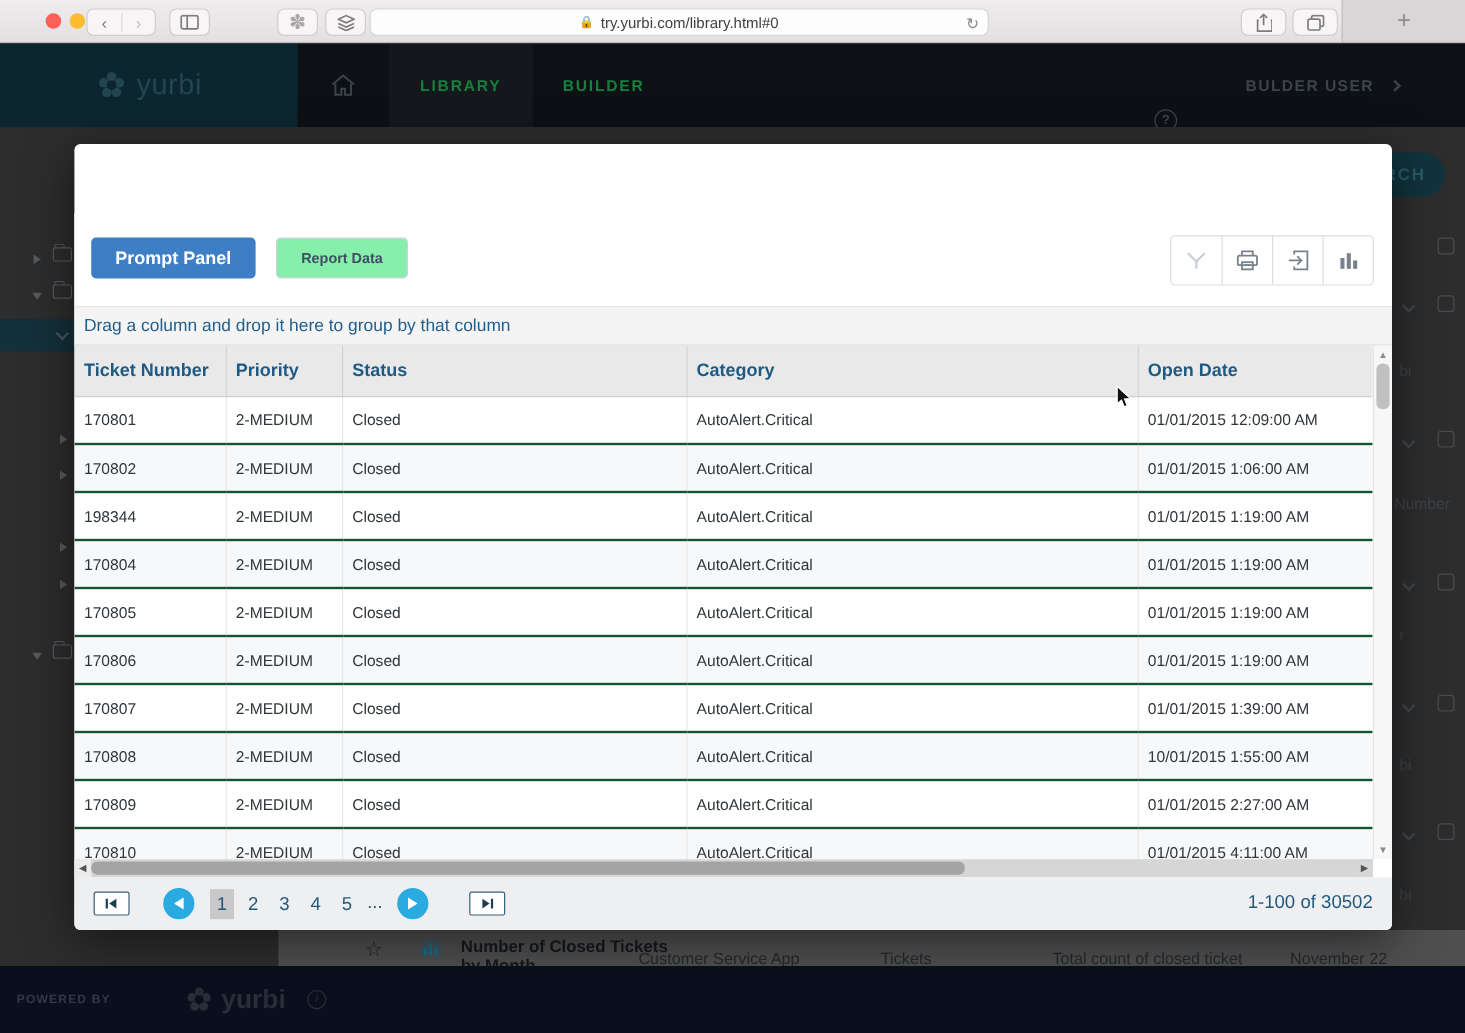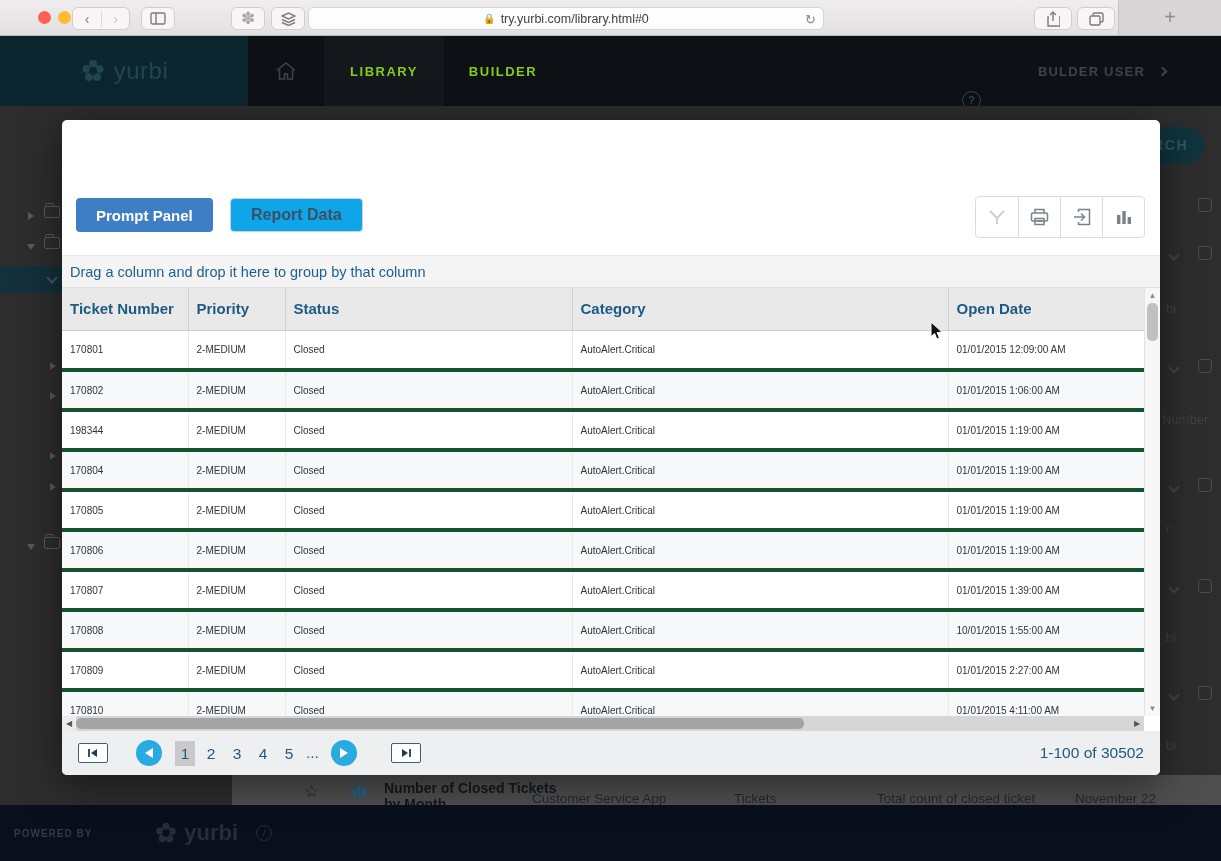--- a/index.html
+++ b/index.html
@@ -29,21 +29,21 @@
             border-left:1px solid #c2c0c1; display:flex; align-items:center; justify-content:center;
             color:#8d8b8c; font-size:20px; }
   svg.cicon { stroke:#7e7c7d; fill:none; stroke-width:1.4; }
 
   
   .app-header { position:absolute; left:0; top:36px; width:1221px; height:70px; background:#0d1116; }
   .brand-block { position:absolute; left:0; top:0; width:248px; height:70px; background:#0c2630;
                  display:flex; align-items:center; justify-content:center; gap:8px; color:#22454f; }
   .brand-word { font-size:24px; letter-spacing:.5px; }
   .nav-tab { position:absolute; top:0; height:70px; display:flex; align-items:center; justify-content:center;
-             color:#84cc16; font-size:13px; font-weight:bold; letter-spacing:1.5px; }
+             color:#15803d; font-size:13px; font-weight:bold; letter-spacing:1.5px; }
   .tab-home { left:248px; width:76px; }
   .tab-library { left:324px; width:120px; background:#14171c; }
   .tab-builder { left:444px; width:118px; }
   .help-circle { position:absolute; left:962px; top:55px; width:19px; height:19px; border:1.5px solid #3c434a;
                  border-radius:50%; color:#3c434a; font-size:11px; font-weight:bold; text-align:center; line-height:17px; }
   .user-menu { position:absolute; right:55px; top:0; height:70px; display:flex; align-items:center; gap:14px;
                color:#3c434a; font-size:13px; font-weight:bold; letter-spacing:1.2px; }
   .chev-right { width:7px; height:7px; border-right:2px solid #3c434a; border-top:2px solid #3c434a; transform:rotate(45deg); }
 
   
@@ -81,36 +81,36 @@
            box-shadow:0 8px 40px rgba(0,0,0,.5); z-index:20; }
   .modal-header { position:absolute; left:0; top:0; width:100%; height:58px; background:#29abe2; border-radius:5px 5px 0 0;
                   display:flex; align-items:baseline; padding:19px 0 0 24px; gap:18px; color:#fff; }
   .modal-title { font-size:18.5px; }
   .modal-sub { font-size:13.5px; opacity:.95; }
   .close-btn { position:absolute; right:16px; top:16px; width:27px; height:27px; border:2.5px solid #fff; border-radius:50%;
                color:#fff; font-size:15px; font-weight:bold; text-align:center; line-height:23px; }
   .toolbar { position:absolute; left:0; top:58px; width:100%; height:77px; background:#fff; }
   .btn-prompt { position:absolute; left:14px; top:20px; height:34px; padding:0 20px; background:#3d7ec4; border:none;
                 border-radius:4px; color:#fff; font-size:15px; font-weight:bold; font-family:inherit; }
-  .btn-report { position:absolute; left:168px; top:20px; height:34px; padding:0 20px; background:#0ea5e9;
-                border:1px solid #ccd2d8; border-radius:4px; color:#3f4e63; font-size:16px; font-weight:bold; font-family:inherit; }
+  .btn-report { position:absolute; left:168px; top:20px; height:34px; padding:0 20px; background:#86efac;
+                border:1px solid #ccd2d8; border-radius:4px; color:#3f4e63; font-size:12px; font-weight:bold; font-family:inherit; }
   .icon-group { position:absolute; right:15px; top:18px; display:flex; border:1px solid #d9dde1; border-radius:4px; background:#fff; }
   .icon-btn { width:42px; height:40px; display:flex; align-items:center; justify-content:center; border-left:1px solid #d9dde1; }
   .icon-btn:first-child { border-left:none; }
   .group-bar { position:absolute; left:0; top:135px; width:100%; height:33px; background:#f4f4f4;
                border-top:1px solid #e6e6e6; border-bottom:1px solid #dedede; color:#1f5e8d; font-size:14.5px;
                display:flex; align-items:center; padding-left:8px; }
 
   .table-viewport { position:absolute; left:0; top:168px; width:1082px; height:428px; overflow:hidden; }
   table.report { border-collapse:collapse; table-layout:fixed; width:1082px; }
   table.report th { height:42px; background:#e9e9e9; color:#1e5b84; font-weight:bold; font-size:15px; text-align:left;
                     padding-left:8px; border-right:1px solid #d2d2d2; border-bottom:1px solid #cfcfcf; }
   table.report th:last-child { border-right:none; }
-  table.report td { height:40px; color:#30353a; font-size:10px; padding-left:8px;
-                    border-right:1px solid #e8e8e8; border-bottom:4px solid #14532d; background:#fff; }
+  table.report td { height:40px; color:#30353a; font-size:13px; padding-left:8px;
+                    border-right:1px solid #e8e8e8; border-bottom:2px solid #14532d; background:#fff; }
   table.report td:last-child { border-right:none; }
   table.report tr.alt td { background:#f7f8fa; }
 
   .vscroll { position:absolute; right:0; top:168px; width:16px; height:428px; background:#f7f7f7; border-left:1px solid #e3e3e3; }
   .vscroll .arr { position:absolute; left:0; width:15px; text-align:center; color:#8a8a8a; font-size:8px; }
   .vthumb { position:absolute; left:2px; top:15px; width:11px; height:38px; background:#c0c0c0; border-radius:5px; }
   .hscroll { position:absolute; left:0; top:596px; width:1082px; height:15px; background:#d6d6d6; }
   .hscroll .arr { position:absolute; top:0; width:14px; height:15px; background:#ececec; color:#555; font-size:8px;
                   text-align:center; line-height:15px; }
   .hthumb { position:absolute; left:14px; top:2px; width:728px; height:11px; background:#a4a4a4; border-radius:5px; }

